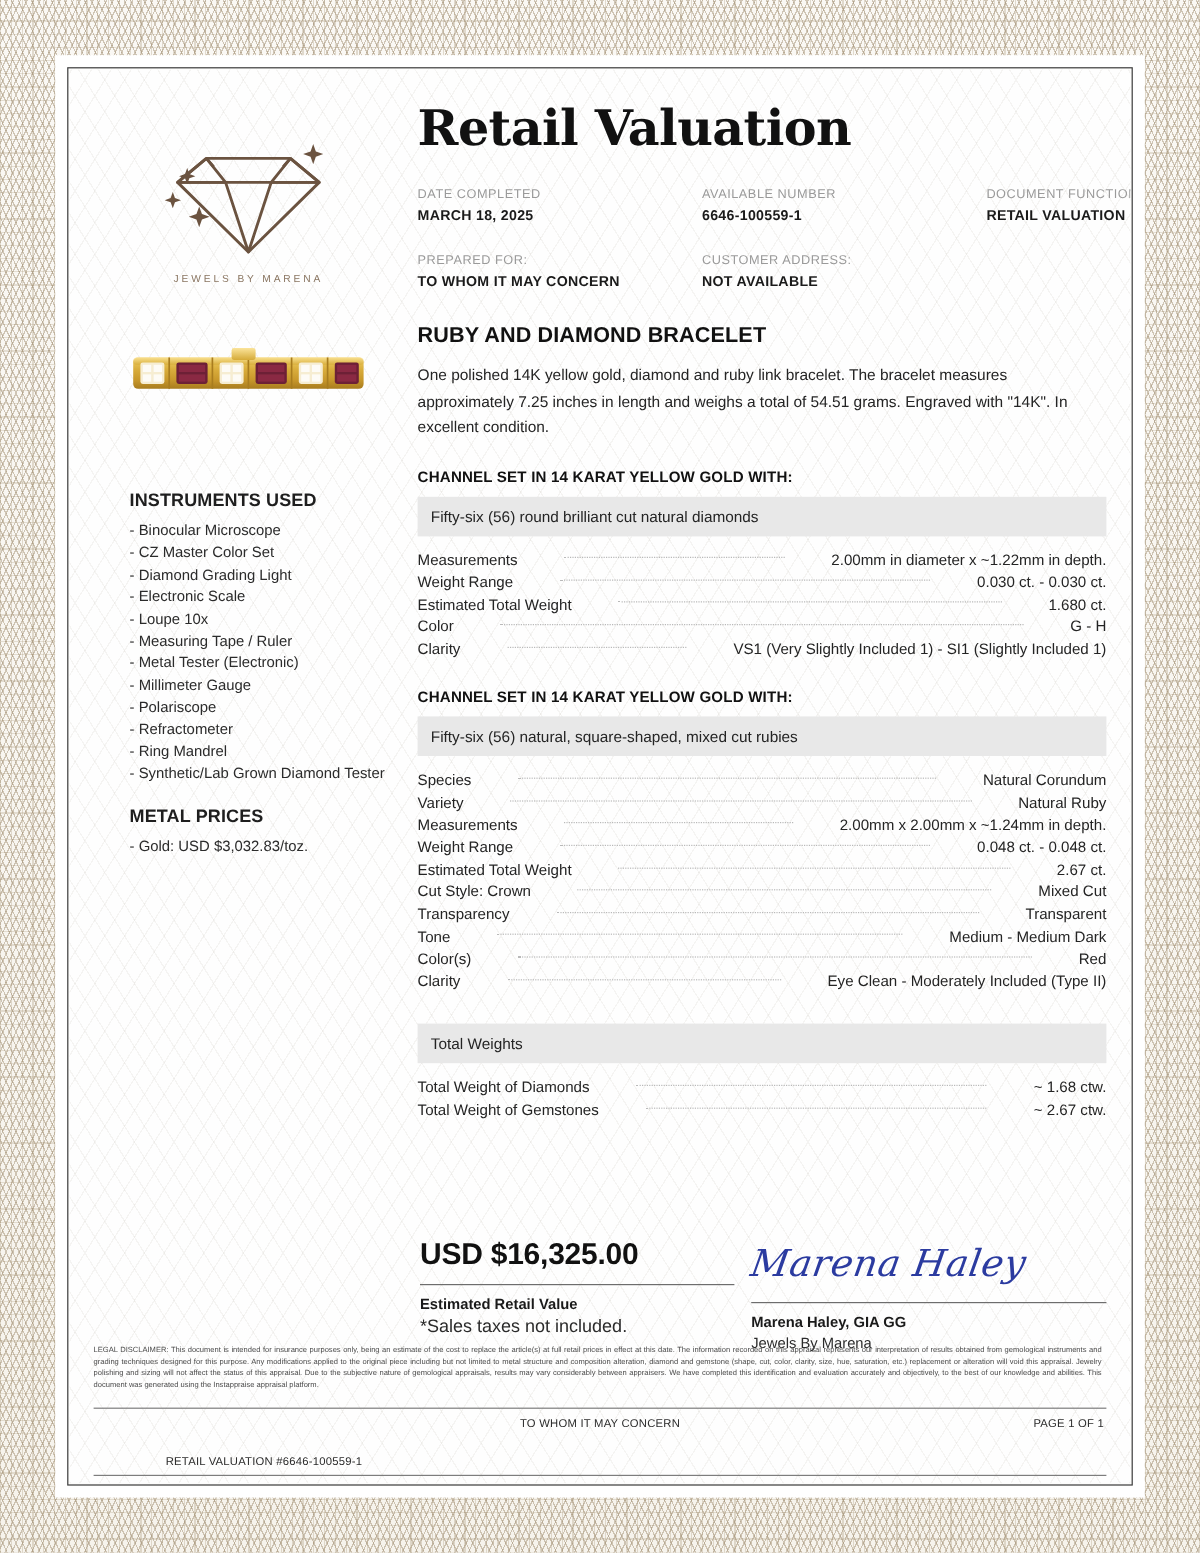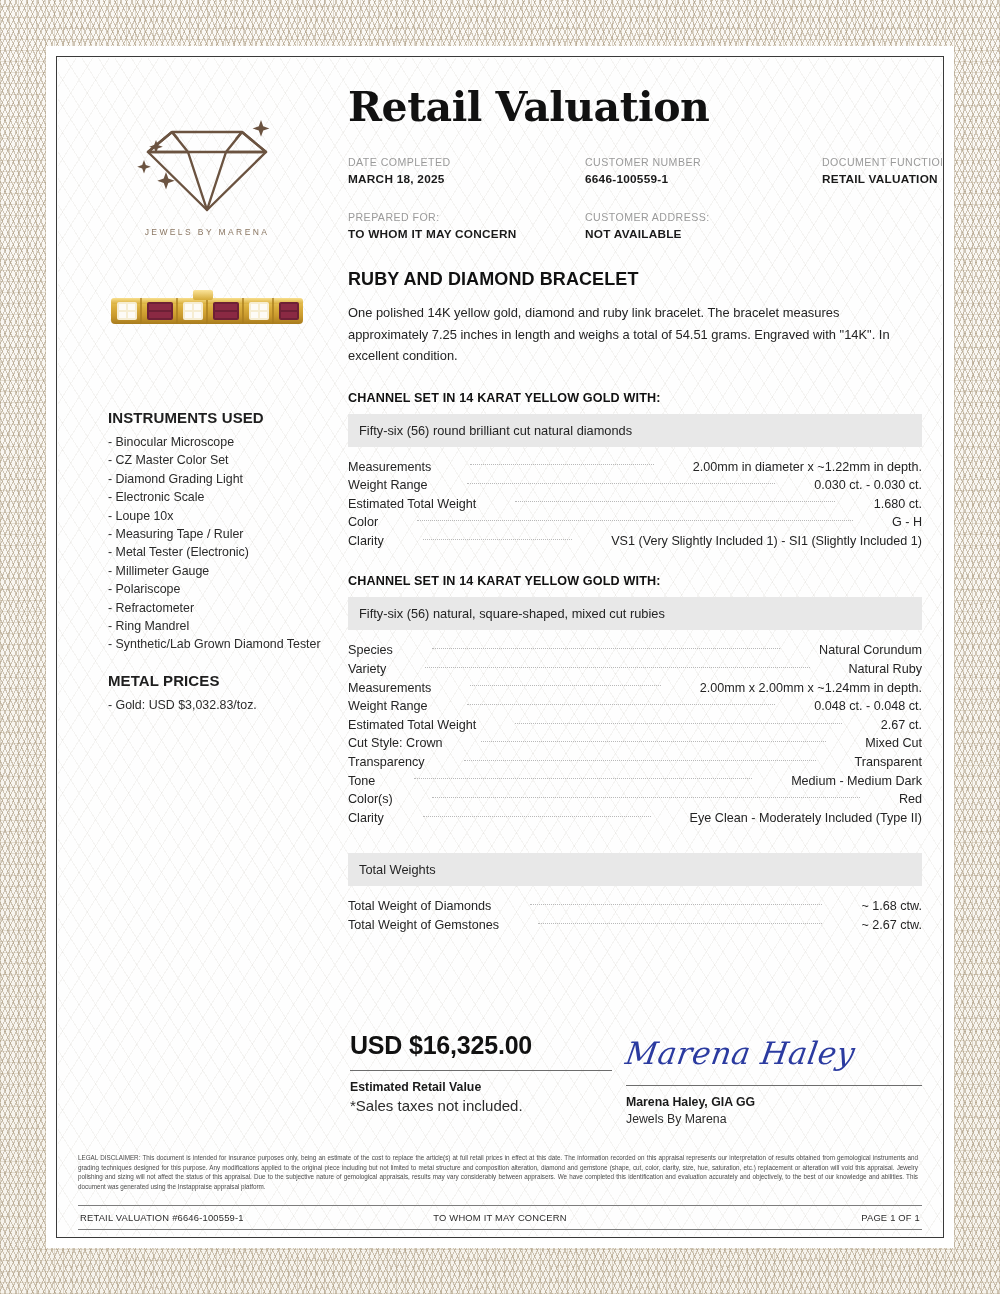--- a/index.html
+++ b/index.html
@@ -255,21 +255,21 @@
   .footer-bar {
     margin-top: 14px;
     border-top: 1.2px solid #7d7d7d;
     border-bottom: 1.2px solid #7d7d7d;
     padding: 6px 2px 6px 2px;
     display: flex;
     font-size: 9.4px;
     color: #2b2b2b;
     letter-spacing: .2px;
   }
-  .fb-left   { flex: 1 1 0; text-align: left; }
+  .fb-left   { flex: 1 1 0; text-align: center; margin-top: 32px; }
   .fb-center { flex: 1 1 0; text-align: center; }
   .fb-right  { flex: 1 1 0; text-align: right; }
 </style>
 </head>
 <body>
 
 <div class="page-frame">
   <div class="frame-white"></div>
   <div class="frame-rule"></div>
 
@@ -377,21 +377,21 @@
       <div class="col-right">
 
         <div class="doc-title">Retail Valuation</div>
 
         <div class="meta-row">
           <div class="meta-cell c1">
             <div class="meta-label">DATE COMPLETED</div>
             <div class="meta-value">MARCH 18, 2025</div>
           </div>
           <div class="meta-cell c2">
-            <div class="meta-label">CUSTOMER NUMBER</div>
+            <div class="meta-label">AVAILABLE NUMBER</div>
             <div class="meta-value">6646-100559-1</div>
           </div>
           <div class="meta-cell">
             <div class="meta-label">DOCUMENT FUNCTION</div>
             <div class="meta-value">RETAIL VALUATION</div>
           </div>
         </div>
 
         <div class="meta-row second">
           <div class="meta-cell c1">

